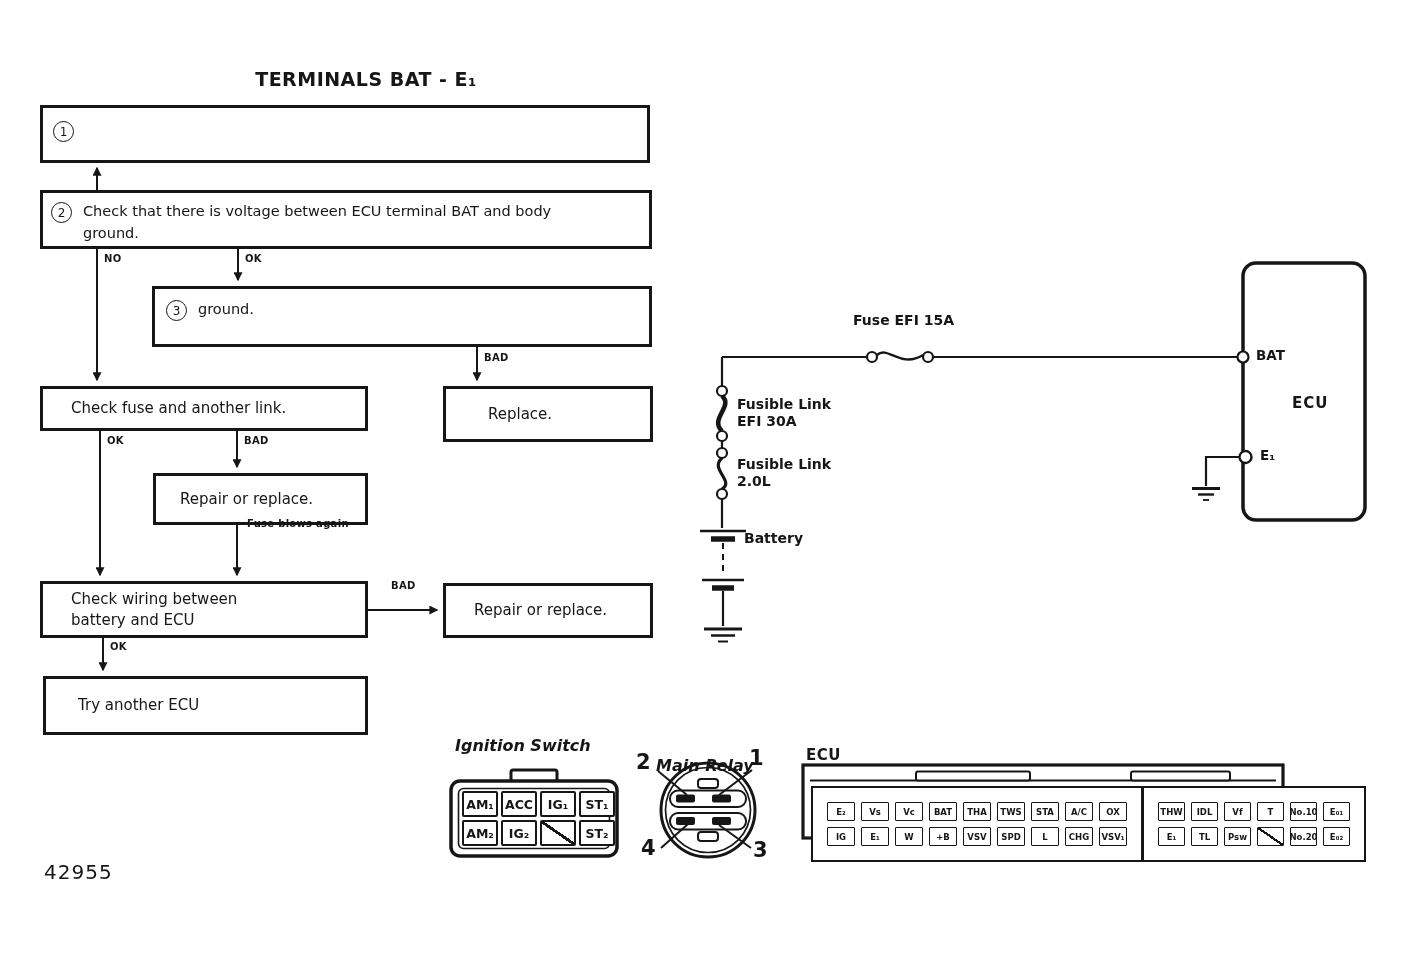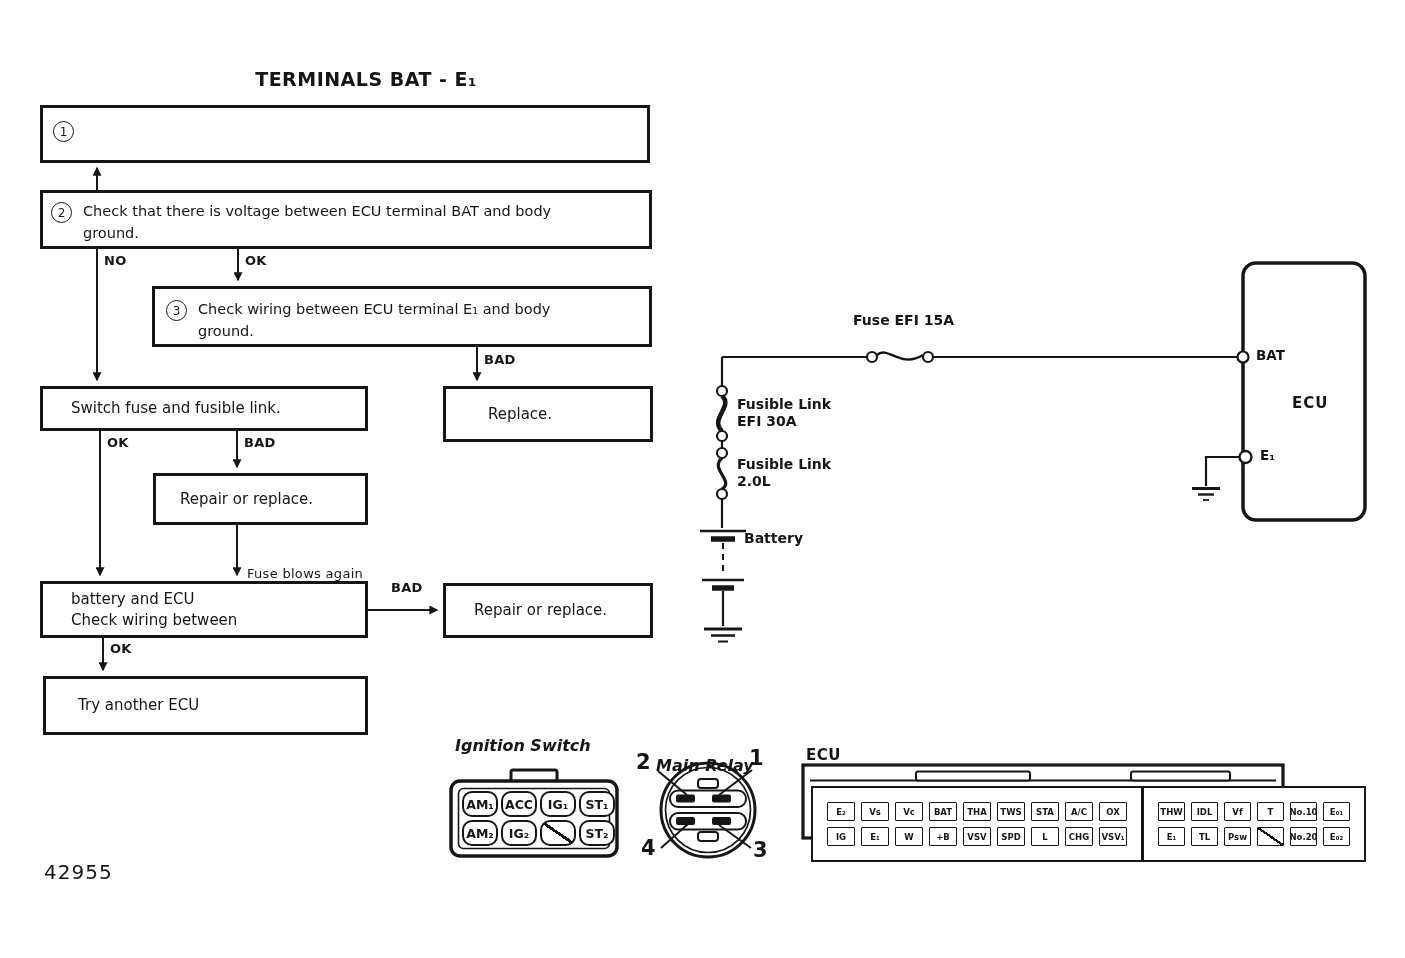--- a/index.html
+++ b/index.html
@@ -18,31 +18,31 @@
   }
   .stepnum{
     flex:0 0 auto;width:19px;height:19px;border:1.7px solid #161616;border-radius:50%;
     display:flex;align-items:center;justify-content:center;
     font-size:12px;line-height:1;margin-right:11px;
   }
   .sbox{
     position:absolute;background:#fff;border:3px solid #161616;box-sizing:border-box;
     display:flex;flex-direction:column;justify-content:center;font-size:15px;line-height:1.35;
   }
-  .lbl{position:absolute;font-size:13px;font-weight:bold;letter-spacing:.3px;}
+  .lbl{position:absolute;font-size:10px;font-weight:bold;letter-spacing:.3px;}
   .cap{position:absolute;font-size:14px;font-weight:600;line-height:1.18;}
   .pin{position:absolute;font-size:21px;font-weight:600;}
   .conn-title{position:absolute;font-size:16px;font-style:italic;font-weight:600;}
   .conn-title2{position:absolute;font-size:15px;font-weight:600;letter-spacing:.5px;}
   .igrid{
     position:absolute;left:462px;top:791px;display:grid;
     grid-template-columns:repeat(4,36px);grid-auto-rows:26px;gap:3px;
   }
   .icell{
-    border:2px solid #161616;border-radius:10px;background:#fff;
+    border:2px solid #161616;border-radius:2px;background:#fff;
     display:flex;align-items:center;justify-content:center;
     font-size:12.5px;font-weight:bold;
   }
   .egrid{
     position:absolute;display:grid;gap:6px;border:2px solid #161616;
     background:#fff;padding:14px;
   }
   .egrid-left{left:811px;top:786px;grid-template-columns:repeat(9,28px);grid-auto-rows:19px;}
   .egrid-right{left:1094px;top:786px;grid-template-columns:repeat(6,27px);grid-auto-rows:19px;margin-left:48px;}
   .ecell{
@@ -176,56 +176,55 @@
     <span class="stepnum" style="margin-top:2px;">2</span>
     <div>
       <div>Check that there is voltage between ECU terminal BAT and body</div>
       <div>ground.</div>
     </div>
   </div>
 
   <div class="fbox" style="left:152px;top:286px;width:500px;height:61px;padding:9px 10px 0 11px;">
     <span class="stepnum" style="margin-top:2px;">3</span>
     <div>
-      <div>Check wiring between ECU terminal E₁ and body</div>
       <div>ground.</div>
     </div>
   </div>
 
   <div class="sbox" style="left:40px;top:386px;width:328px;height:45px;padding-left:28px;">
-    <span>Switch fuse and fusible link.</span>
+    <span>Check fuse and another link.</span>
   </div>
 
   <div class="sbox" style="left:443px;top:386px;width:210px;height:56px;padding-left:42px;">
     <span>Replace.</span>
   </div>
 
   <div class="sbox" style="left:153px;top:473px;width:215px;height:52px;padding-left:24px;">
     <span>Repair or replace.</span>
   </div>
 
   <div class="sbox" style="left:40px;top:581px;width:328px;height:57px;padding-left:28px;">
+    <span>Check wiring between</span>
     <span>battery and ECU</span>
-    <span>Check wiring between</span>
   </div>
 
   <div class="sbox" style="left:443px;top:583px;width:210px;height:55px;padding-left:28px;">
     <span>Repair or replace.</span>
   </div>
 
   <div class="sbox" style="left:43px;top:676px;width:325px;height:59px;padding-left:32px;">
     <span>Try another ECU</span>
   </div>
 
   <span class="lbl" style="left:104px;top:253px;">NO</span>
   <span class="lbl" style="left:245px;top:253px;">OK</span>
   <span class="lbl" style="left:484px;top:352px;">BAD</span>
   <span class="lbl" style="left:107px;top:435px;">OK</span>
   <span class="lbl" style="left:244px;top:435px;">BAD</span>
-  <span class="lbl" style="left:247px;top:566px;font-weight:400;">Fuse blows again</span>
+  <span class="lbl" style="left:247px;top:518px;font-weight:700;">Fuse blows again</span>
   <span class="lbl" style="left:391px;top:580px;">BAD</span>
   <span class="lbl" style="left:110px;top:641px;">OK</span>
 
   <span class="cap" style="left:853px;top:312px;">Fuse EFI 15A</span>
   <div class="cap" style="left:737px;top:396px;">
     <div>Fusible Link</div>
     <div>EFI 30A</div>
   </div>
   <div class="cap" style="left:737px;top:456px;">
     <div>Fusible Link</div>

